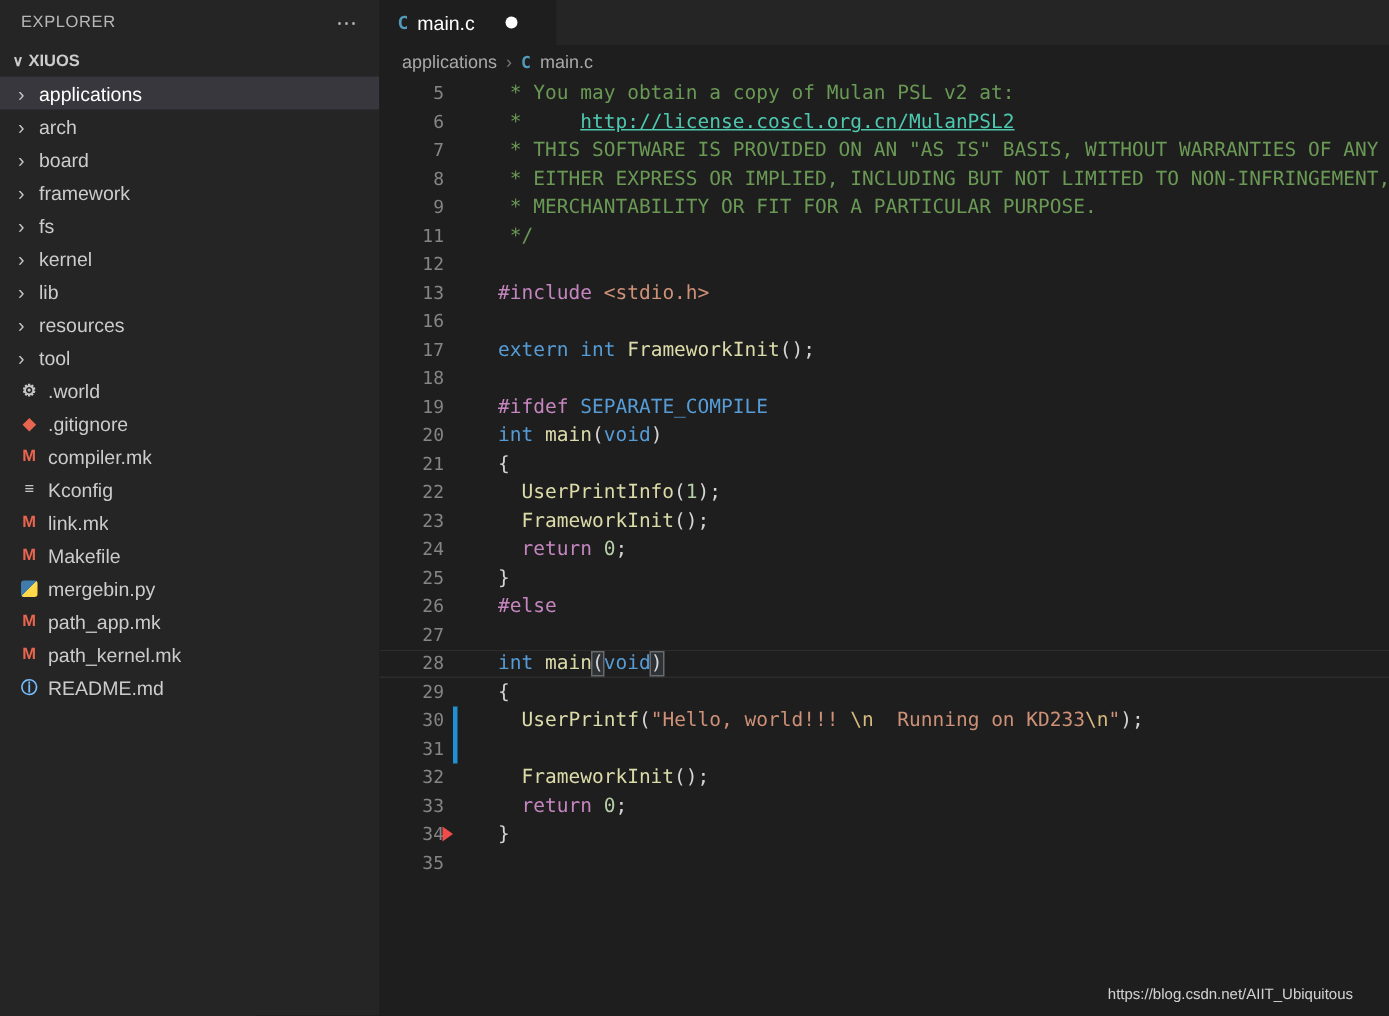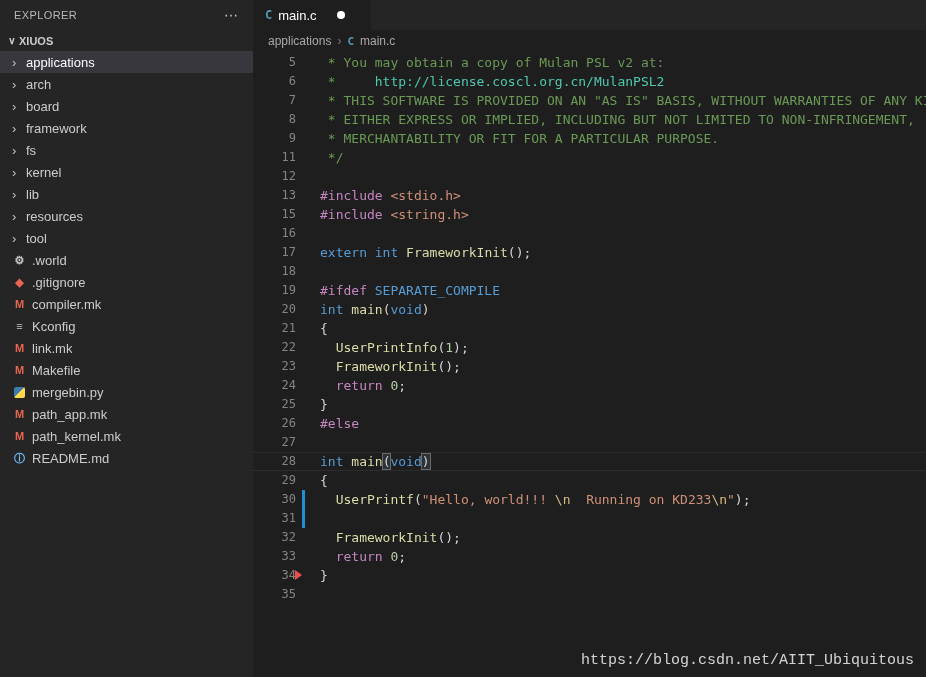--- a/index.html
+++ b/index.html
@@ -41,34 +41,34 @@
   .breadcrumb .cicon{color:var(--c_icon);font-weight:bold;font-size:11px;font-family:"DejaVu Sans Mono",monospace}
   .bc-sep{color:#7a7a7a}
   
   .editor{position:absolute;top:52px;left:0;right:0;bottom:0;padding-top:1px;font-family:"DejaVu Sans Mono",monospace;font-size:13px;overflow:hidden}
   .code-line{display:flex;height:19px;line-height:19px;position:relative}
   .code-line.current{box-shadow:inset 0 1px 0 rgba(255,255,255,.07),inset 0 -1px 0 rgba(255,255,255,.07)}
   .ln{flex:0 0 43px;width:43px;text-align:right;color:var(--ln);font-size:12px;user-select:none}
   .gmark{flex:0 0 10px;width:10px;margin-left:6px;position:relative}
   .gmark.modified::after{content:"";position:absolute;left:0;top:0;bottom:0;width:3px;background:var(--modified)}
   .gmark.deleted::after{content:"";position:absolute;left:-7px;top:4px;width:0;height:0;border-left:7px solid var(--deleted);border-top:5px solid transparent;border-bottom:5px solid transparent}
-  .codeseg{margin-left:8px;white-space:pre;color:var(--def)}
+  .codeseg{margin-left:20px;white-space:pre;color:var(--def)}
   .tk-comment{color:var(--comment)}
-  .tk-link{color:var(--link);}
+  .tk-link{color:var(--link);text-decoration:underline}
   .tk-pre{color:var(--pre)}
   .tk-str{color:var(--str)}
   .tk-kw{color:var(--kw)}
   .tk-fn{color:var(--fn)}
   .tk-num{color:var(--num)}
   .tk-ctrl{color:var(--ctrl)}
   .tk-esc{color:var(--esc)}
   .tk-def{color:var(--def)}
   .tk-brhl{color:var(--def);outline:1px solid rgba(170,170,170,.55);background:rgba(90,110,130,.25)}
   
-  .watermark{position:absolute;right:12px;bottom:8px;font-size:15px;color:rgba(235,235,235,.88);font-family:Liberation Mono, monospace;pointer-events:none}
+  .watermark{position:absolute;right:24px;bottom:8px;font-size:10px;color:rgba(235,235,235,.88);font-family:Liberation Sans, sans-serif;pointer-events:none}
 </style>
 </head>
 <body>
 
 <div class="sidebar">
   <div class="sb-header">
     <span>EXPLORER</span>
     <span class="sb-more">⋯</span>
   </div>
   <div class="ws-header">
@@ -204,25 +204,20 @@
         <span class="ln">12</span>
         <span class="gmark"></span>
         <span class="codeseg"></span>
       </div>
       <div class="code-line">
         <span class="ln">13</span>
         <span class="gmark"></span>
         <span class="codeseg"><span class="tk-pre">#include </span><span class="tk-str">&lt;stdio.h&gt;</span></span>
       </div>
       <div class="code-line">
-        <span class="ln">15</span>
-        <span class="gmark"></span>
-        <span class="codeseg"><span class="tk-pre">#include </span><span class="tk-str">&lt;string.h&gt;</span></span>
-      </div>
-      <div class="code-line">
         <span class="ln">16</span>
         <span class="gmark"></span>
         <span class="codeseg"></span>
       </div>
       <div class="code-line">
         <span class="ln">17</span>
         <span class="gmark"></span>
         <span class="codeseg"><span class="tk-kw">extern</span><span class="tk-def"> </span><span class="tk-kw">int</span><span class="tk-def"> </span><span class="tk-fn">FrameworkInit</span><span class="tk-def">();</span></span>
       </div>
       <div class="code-line">

